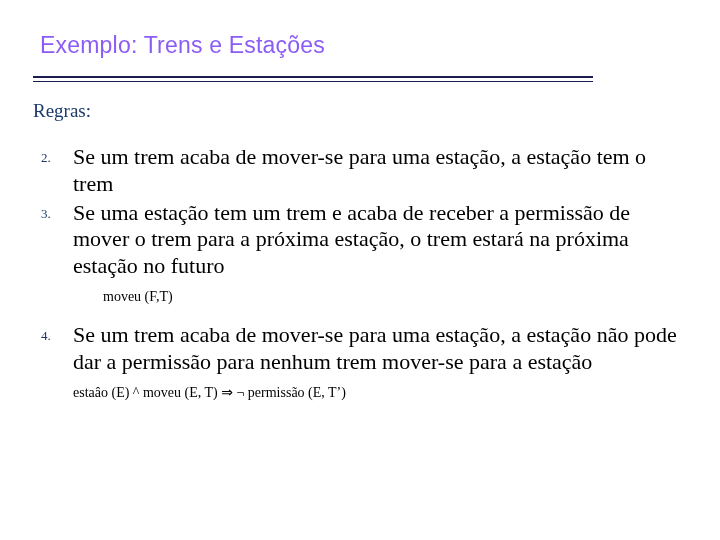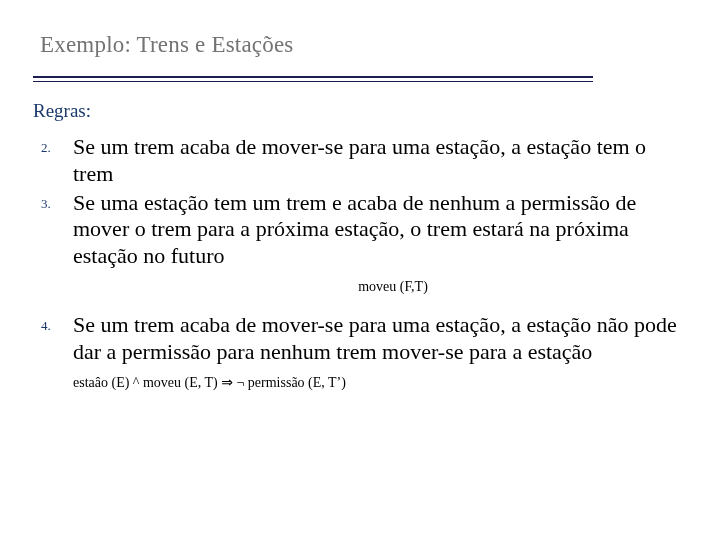--- a/index.html
+++ b/index.html
@@ -16,23 +16,23 @@
   .slide {
     position: relative;
     width: 720px;
     height: 540px;
     box-sizing: border-box;
   }
   .slide-title {
     position: absolute;
     left: 40px;
     top: 32px;
-    font-family: Liberation Serif, serif;
+    font-family: Liberation Sans, sans-serif;
     font-size: 23px;
-    color: #737373;
+    color: #8b5cf6;
     letter-spacing: 0.2px;
     white-space: nowrap;
   }
   .title-rule {
     position: absolute;
     left: 33px;
     top: 76px;
     width: 560px;
     height: 0;
     border-top: 2px solid #1b1b4f;
@@ -47,21 +47,21 @@
   }
   .body {
     position: absolute;
     left: 33px;
     top: 100px;
     width: 650px;
   }
   .lead {
     font-size: 19px;
     color: #1b3a6b;
-    margin: 0 0 12px 0;
+    margin: 0 0 22px 0;
     padding-left: 0px;
   }
   .rule-item {
     position: relative;
     margin: 0 0 2px 0;
     padding-left: 40px;
   }
   .rule-num {
     position: absolute;
     left: 8px;
@@ -78,21 +78,20 @@
   .formula {
     font-size: 14px;
     color: #000000;
     padding-left: 40px;
     margin: 8px 0 14px 0;
     line-height: 1.3;
   }
   .formula .cont {
     display: block;
     padding-left: 30px;
-    text-align: center;
   }
   .sp-1 { margin-bottom: 16px; }
 </style>
 </head>
 <body>
 
 <div class="slide">
 
   <div class="slide-title">Exemplo: Trens e Estações</div>
   <div class="title-rule"></div>
@@ -102,21 +101,21 @@
 
     <p class="lead">Regras:</p>
 
     <div class="rule-item">
       <span class="rule-num">2.</span>
       <span class="rule-text">Se um trem acaba de mover-se para uma estação, a estação tem o trem</span>
     </div>
 
     <div class="rule-item">
       <span class="rule-num">3.</span>
-      <span class="rule-text">Se uma estação tem um trem e acaba de nenhum a permissão de mover o trem para a próxima estação, o trem estará na próxima estação no futuro</span>
+      <span class="rule-text">Se uma estação tem um trem e acaba de receber a permissão de mover o trem para a próxima estação, o trem estará na próxima estação no futuro</span>
     </div>
     <div class="formula sp-1">
       <span class="cont">moveu (F,T)</span>
     </div>
 
     <div class="rule-item">
       <span class="rule-num">4.</span>
       <span class="rule-text">Se um trem acaba de mover-se para uma estação, a estação não pode dar a permissão para nenhum trem mover-se para a estação</span>
     </div>
     <div class="formula">

